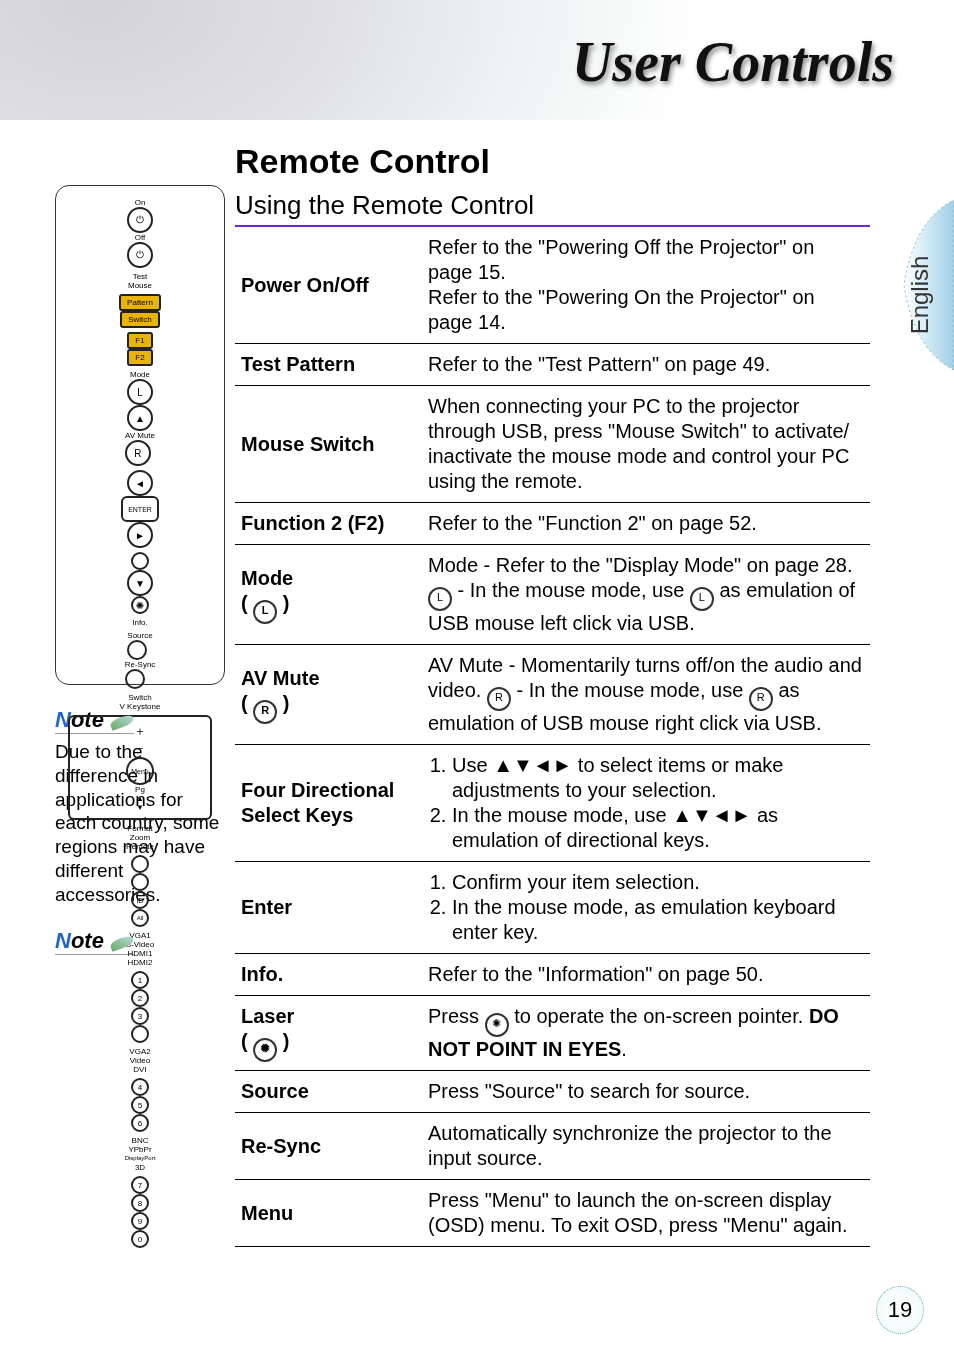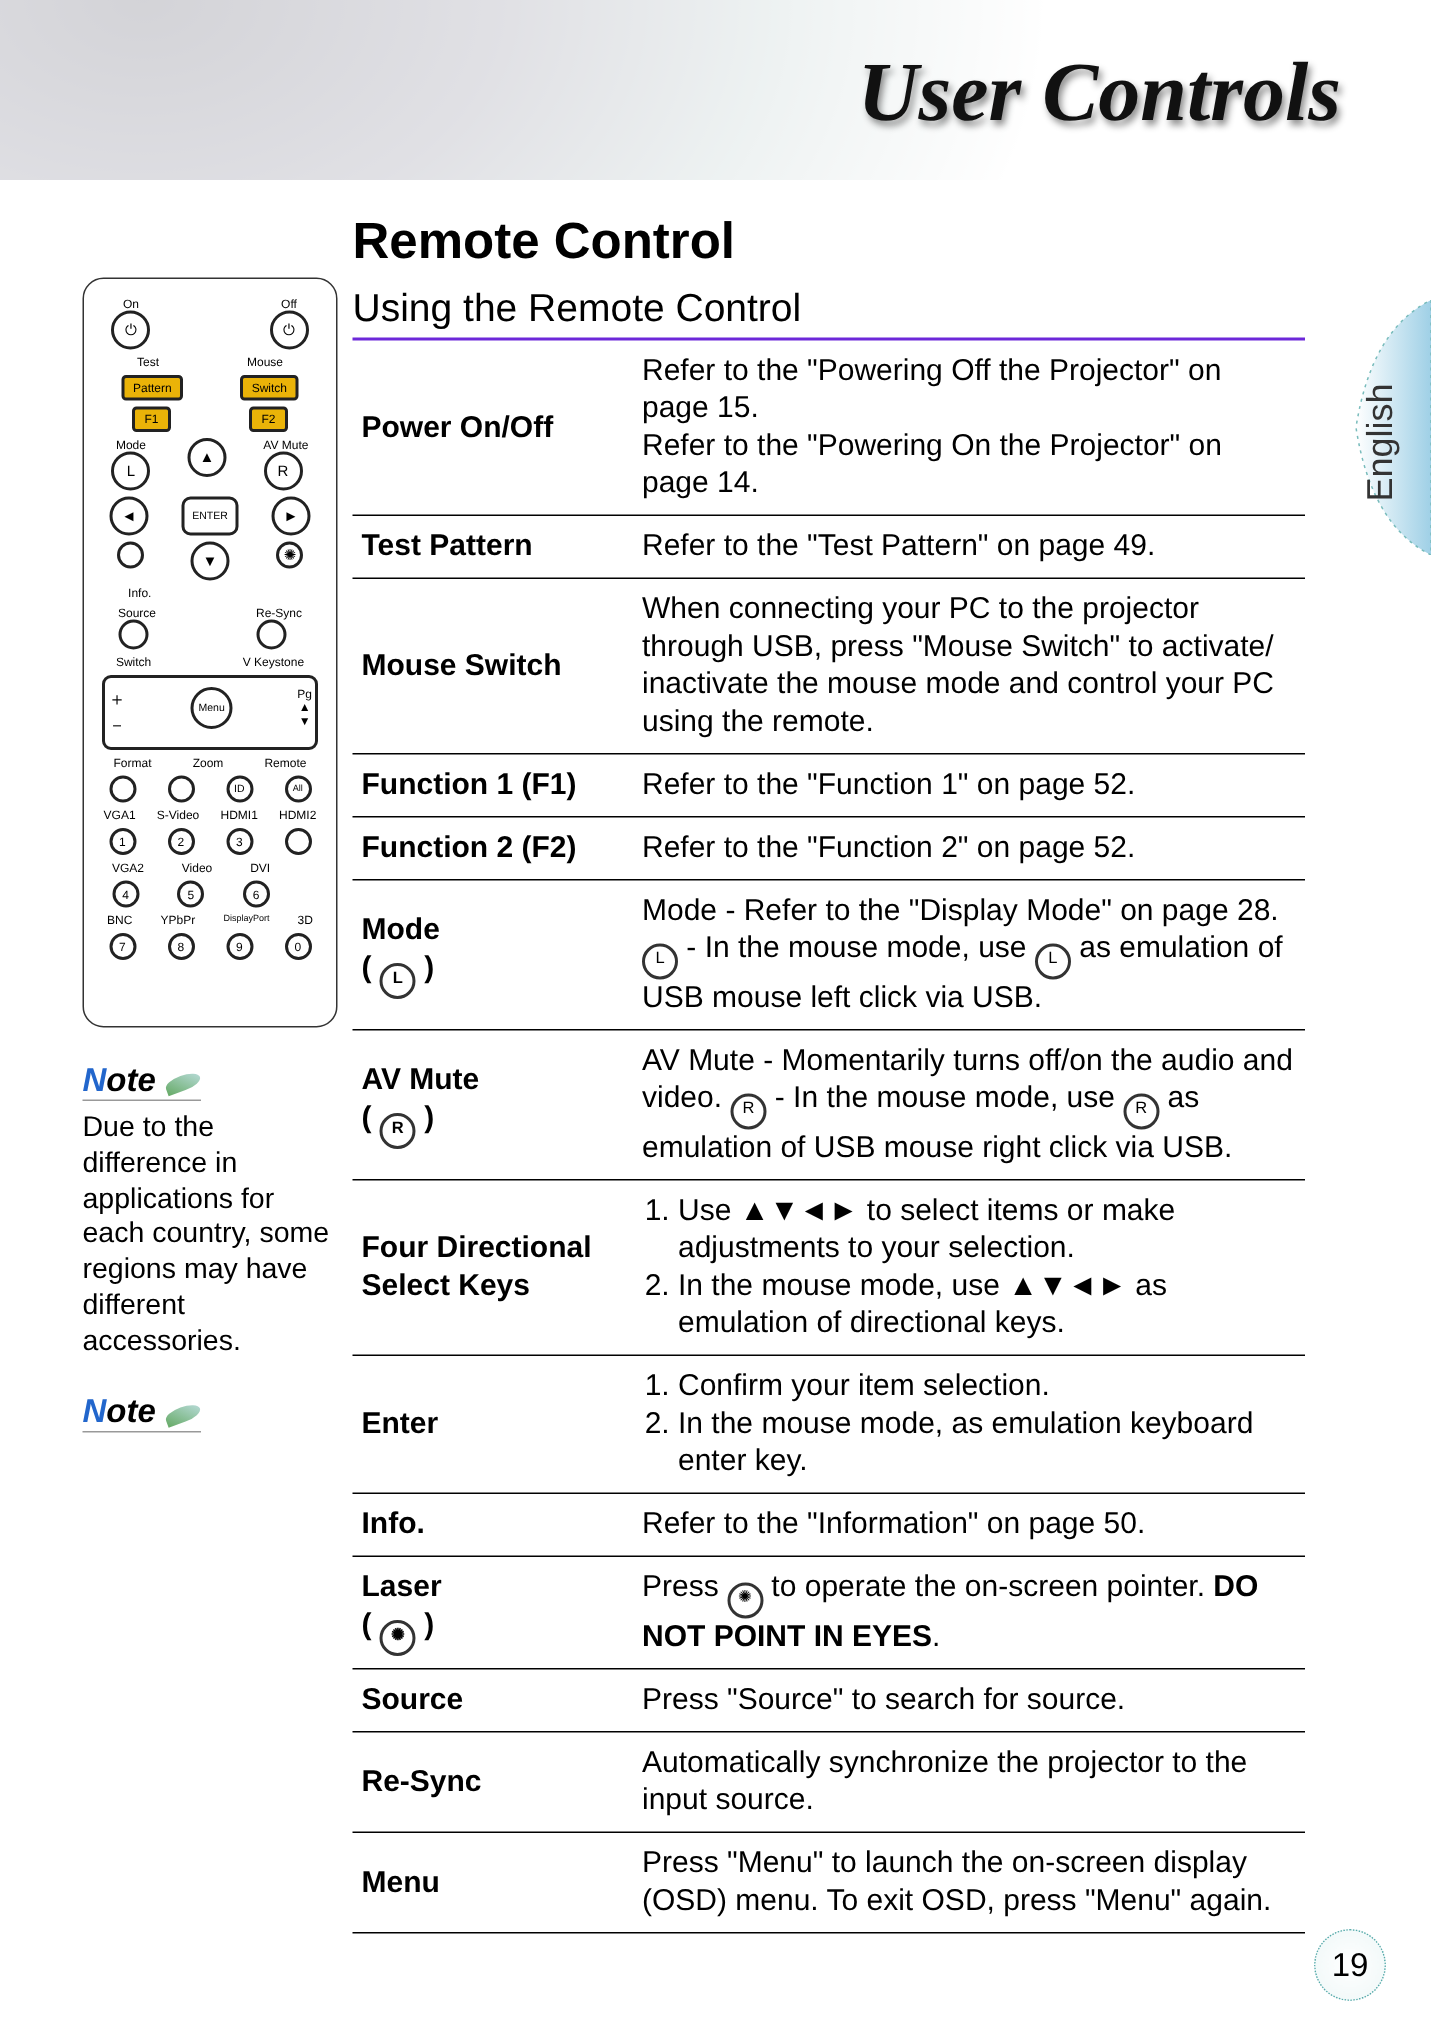--- a/index.html
+++ b/index.html
@@ -9,21 +9,21 @@
       radial-gradient(600px 400px at 10% 0%,#556 0%,#889 40%,#bcc 70%,transparent 100%),
       linear-gradient(180deg,#ffffff 60%,#ffffff 100%);
     opacity:.25;}
   .chapter{position:absolute;top:30px;right:60px;font-family:"Times New Roman",serif;font-style:italic;font-weight:bold;font-size:56px;color:#111;text-shadow:2px 3px 5px rgba(0,0,0,.45);margin-left:18px;}
   .section-title{position:absolute;top:142px;left:235px;font-size:34px;font-weight:700;}
   .lang-tab{position:absolute;top:200px;right:0;width:60px;height:170px;}
   .lang-tab svg{width:60px;height:170px;}
   .page-num{position:absolute;bottom:20px;right:30px;width:46px;height:46px;border:1px dotted #5aa;border-radius:50%;display:flex;align-items:center;justify-content:center;font-size:22px;background:radial-gradient(#fff,#eef7f7);}
   .sidebar{position:absolute;top:185px;left:55px;width:170px;}
   .remote-img{border:1px solid #333;border-radius:14px;background:#fff;height:500px;position:relative;padding:8px 6px;box-sizing:border-box;}
-  .rrow{display:flex;justify-content:space-around;align-items:flex-start;font-size:8px;text-align:center;margin:4px 0;}
+  .rrow{display:flex;justify-content:space-around;align-items:center;font-size:8px;text-align:center;margin:4px 0;flex-direction:column;}
   .rbtn{width:22px;height:22px;border:2px solid #222;border-radius:50%;display:flex;align-items:center;justify-content:center;font-size:10px;}
   .rlbl{font-size:8px;line-height:9px;}
   .rect-btn{border:2px solid #222;border-radius:3px;font-size:8px;padding:2px 6px;background:#eab308;}
   .note-hdr{font-weight:bold;font-style:italic;font-size:22px;margin-top:22px;border-bottom:1px solid #999;display:inline-block;}
   .note-hdr .N{color:#2266cc;}
   .note-hdr::after{content:"";display:inline-block;width:24px;height:10px;margin-left:6px;background:linear-gradient(45deg,#6a6,#bdd);border-radius:50% 50% 50% 0;transform:rotate(-20deg);}
   .note-body{font-size:19px;line-height:1.25;margin-top:6px;}
   .main{position:absolute;top:190px;left:235px;width:635px;}
   .using{font-size:26px;border-bottom:2px solid #6d28d9;padding-bottom:4px;margin-bottom:0;}
   table.func{width:100%;border-collapse:collapse;}
@@ -195,24 +195,20 @@
           </tr>
           <tr>
             <td class="k"><span>Test Pattern</span></td>
             <td>Refer to the "Test Pattern" on page 49.</td>
           </tr>
           <tr>
             <td class="k"><span>Mouse Switch</span></td>
             <td>When connecting your PC to the projector through USB, press "Mouse Switch" to activate/ inactivate the mouse mode and control your PC using the remote.</td>
           </tr>
           <tr>
-            <td class="k"><span>Function 1 (F1)</span></td>
-            <td>Refer to the "Function 1" on page 52.</td>
-          </tr>
-          <tr>
             <td class="k"><span>Function 2 (F2)</span></td>
             <td>Refer to the "Function 2" on page 52.</td>
           </tr>
           <tr>
             <td class="k"><span>Mode</span><br>( <span class="inline-icon">L</span> )</td>
             <td>Mode - Refer to the "Display Mode" on page 28.  <span class="inline-icon">L</span> - In the mouse mode, use <span class="inline-icon">L</span> as emulation of USB mouse left click via USB.</td>
           </tr>
           <tr>
             <td class="k"><span>AV Mute</span><br>( <span class="inline-icon">R</span> )</td>
             <td>AV Mute - Momentarily turns off/on the audio and video.  <span class="inline-icon">R</span> - In the mouse mode, use <span class="inline-icon">R</span> as emulation of USB mouse right click via USB.</td>

